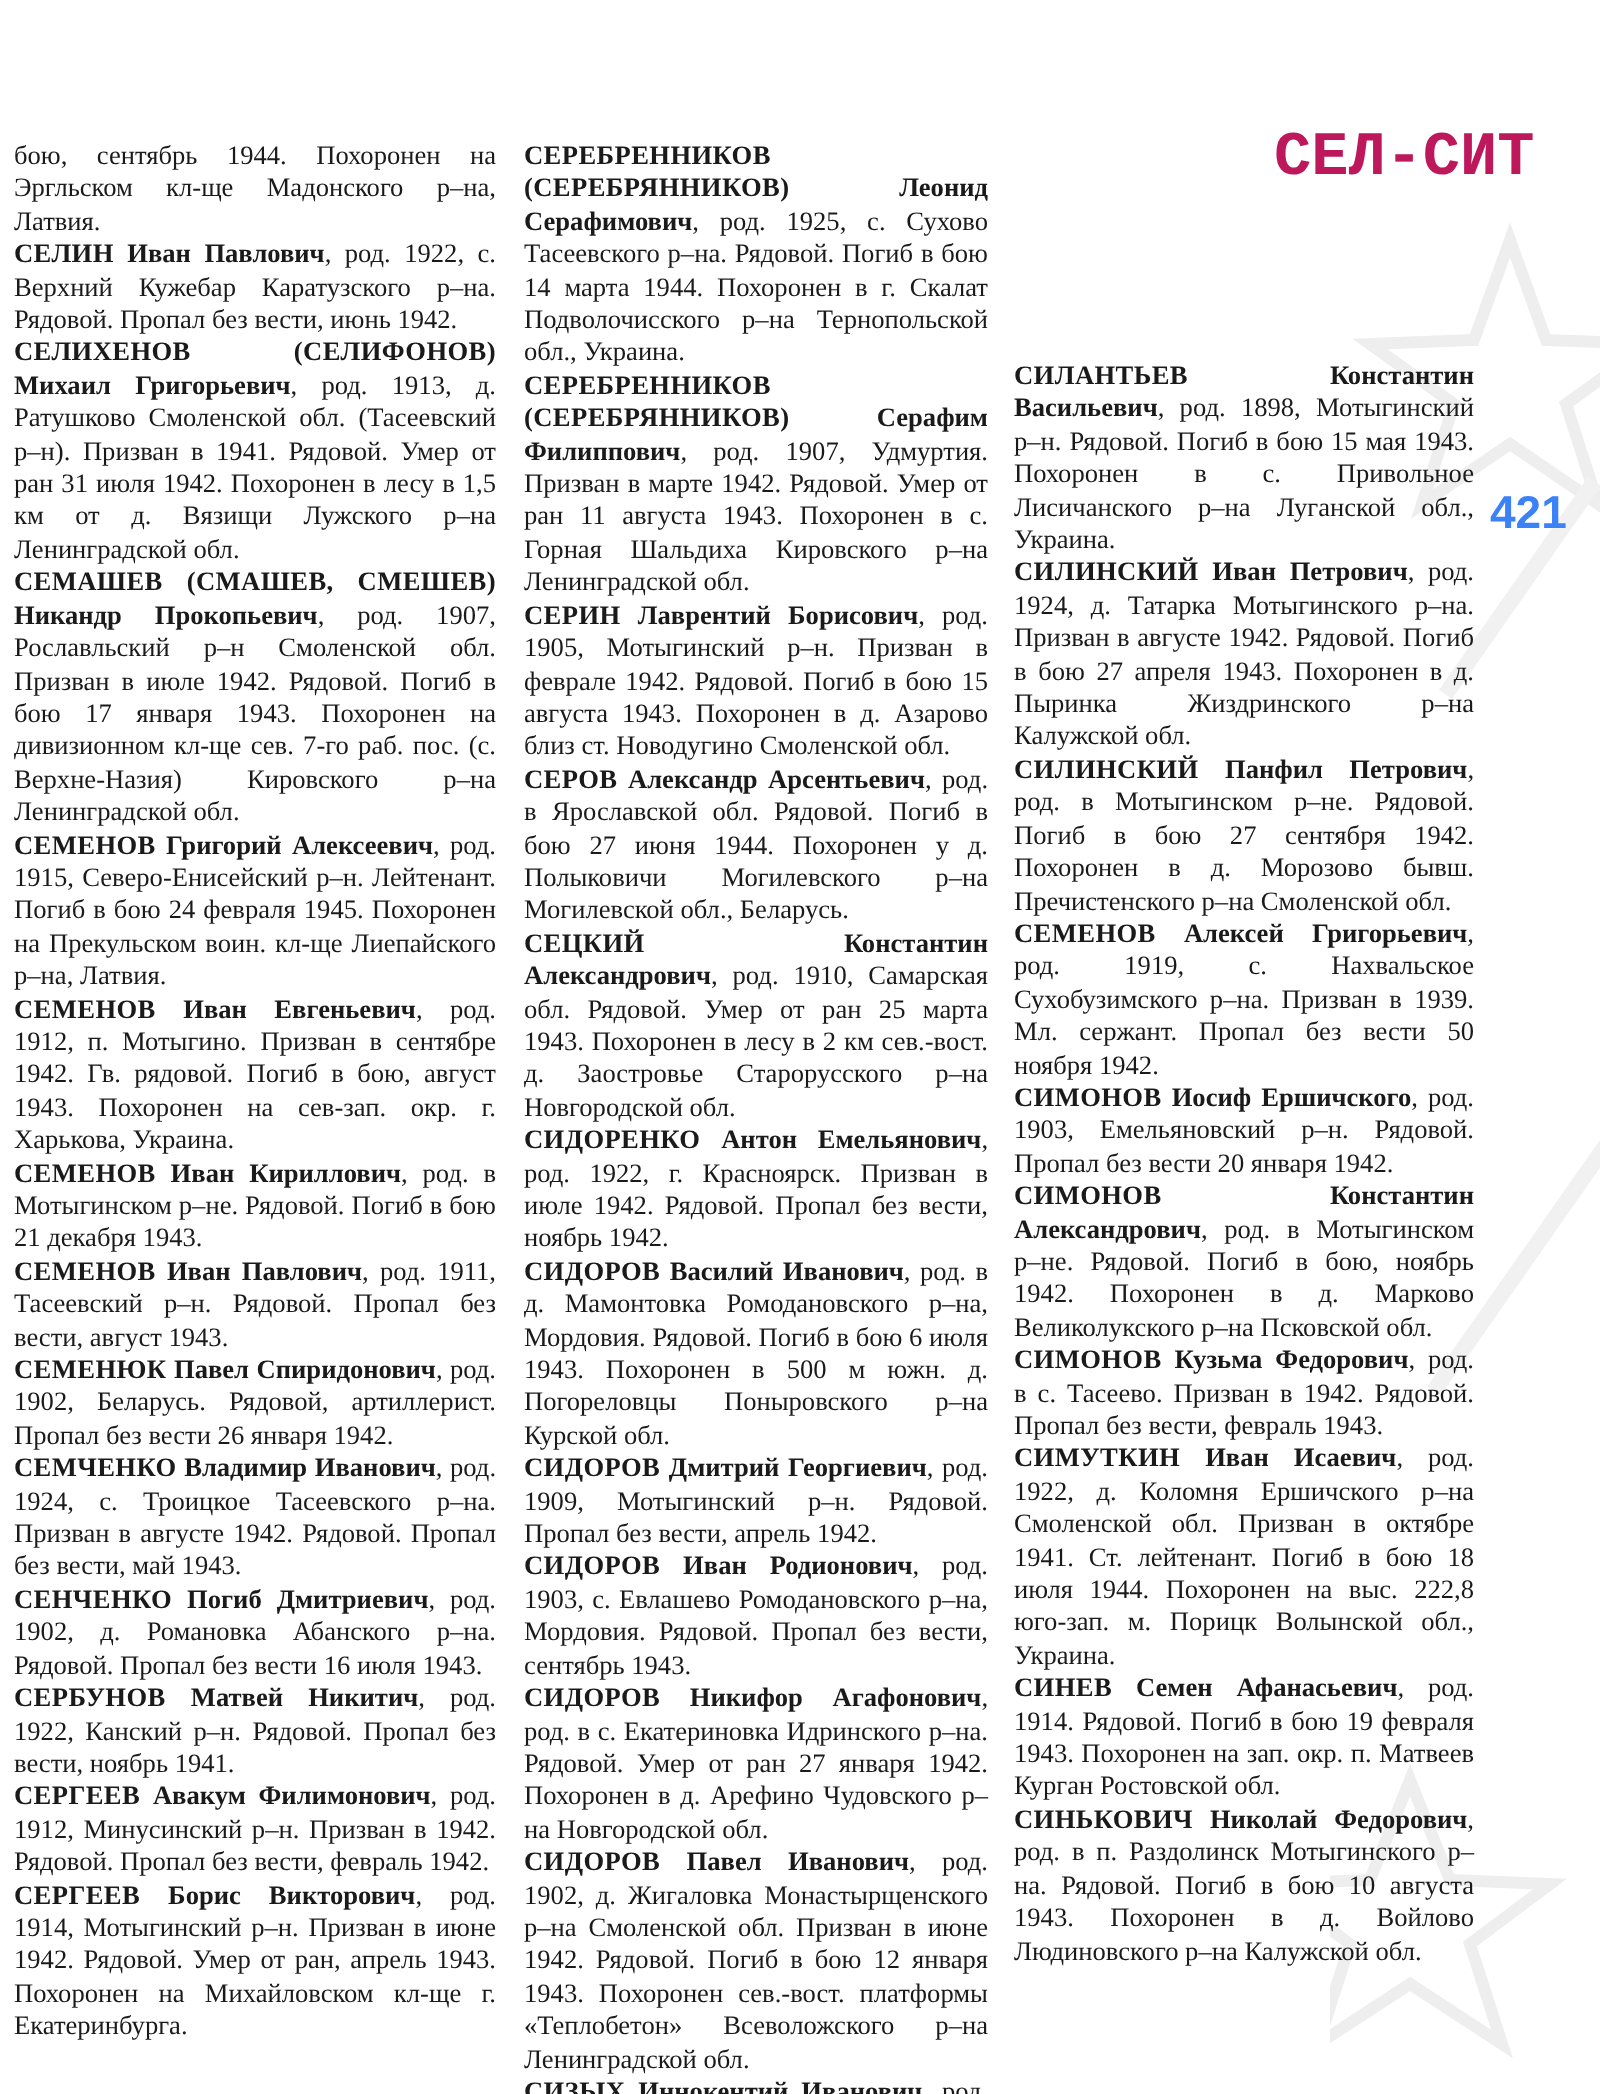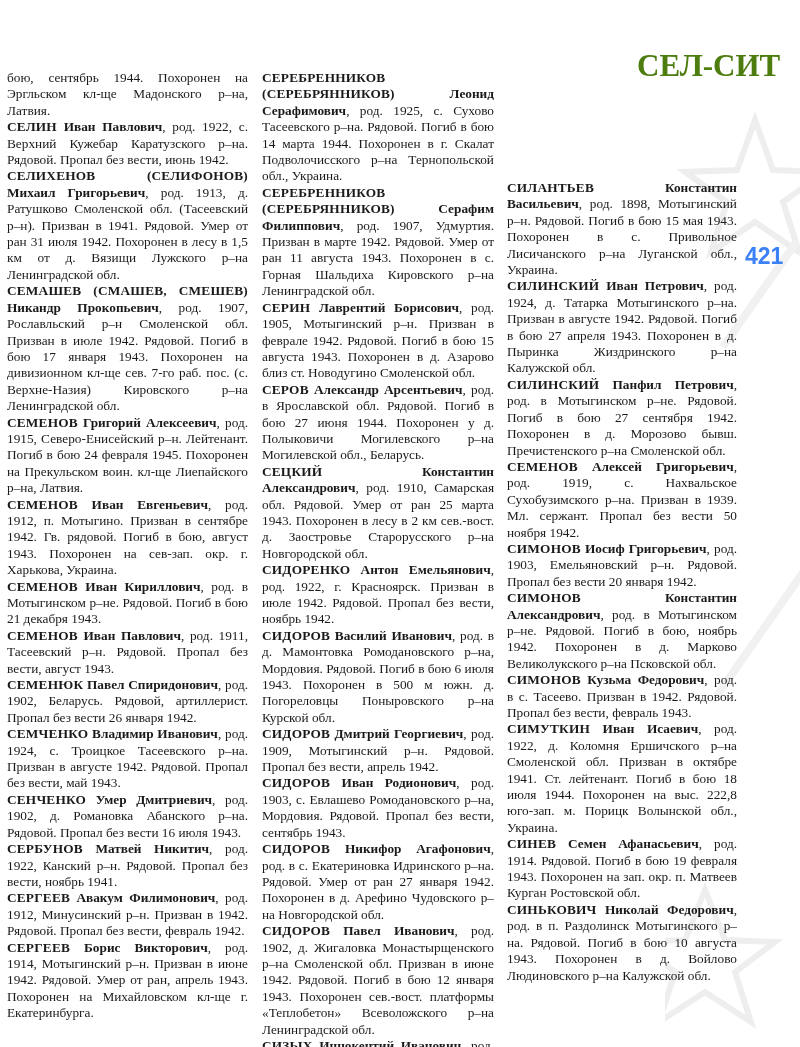--- a/index.html
+++ b/index.html
@@ -1,20 +1,20 @@
 <!DOCTYPE html>
 <html><head>
 <meta charset="utf-8">
 <style>
   html, body { margin: 0; padding: 0; background: #ffffff; }
   body { width: 800px; height: 1047px; position: relative; overflow: hidden;
          font-family: "Liberation Serif", "DejaVu Serif", serif; color: #1a1a1a; }
   .page { position: absolute; left: 0; top: 0; width: 800px; height: 1047px; }
-  .header-title { position: absolute; left: 637px; top: 48px; font-family: Liberation Serif, serif;
-                  font-weight: bold; font-size: 31px; letter-spacing: 0px; color: #4d7c0f; }
+  .header-title { position: absolute; left: 637px; top: 62px; font-family: Liberation Mono, monospace;
+                  font-weight: bold; font-size: 31px; letter-spacing: 0px; color: #be185d; }
   .page-number { position: absolute; left: 745px; top: 243px; font-family: "Liberation Sans", "DejaVu Sans", sans-serif;
                  font-weight: bold; font-size: 23px; color: #3b82f6; }
   .col { position: absolute; font-size: 13.3px; line-height: 16.4px; text-align: justify; }
   .col1 { left: 7px; top: 70px; width: 241px; }
   .col2 { left: 262px; top: 70px; width: 232px; }
   .col3 { left: 507px; top: 180px; width: 230px; }
   .entry { margin: 0; text-indent: 0; hyphens: manual; }
   .entry .name { font-weight: bold; }
   .entry .surname { font-weight: bold; letter-spacing: 0.2px; }
   .watermark { position: absolute; left: 665px; top: 110px; width: 160px; height: 960px; pointer-events: none; }
@@ -45,21 +45,21 @@
       <p class="entry"><span>бою, сентябрь 1944. Похоронен на Эргльском кл-ще Мадонского р–на, Латвия.</span></p>
       <p class="entry"><span class="surname">СЕЛИН</span> <span class="name">Иван Павлович</span><span>, род. 1922, с. Верхний Кужебар Каратузского р–на. Рядовой. Пропал без вести, июнь 1942.</span></p>
       <p class="entry"><span class="surname">СЕЛИХЕНОВ (СЕЛИФОНОВ)</span> <span class="name">Михаил Григорьевич</span><span>, род. 1913, д. Ратушково Смоленской обл. (Тасеевский р–н). Призван в 1941. Рядовой. Умер от ран 31 июля 1942. Похоронен в лесу в 1,5 км от д. Вязищи Лужского р–на Ленинградской обл.</span></p>
       <p class="entry"><span class="surname">СЕМАШЕВ (СМАШЕВ, СМЕШЕВ)</span> <span class="name">Никандр Прокопьевич</span><span>, род. 1907, Рославльский р–н Смоленской обл. Призван в июле 1942. Рядовой. Погиб в бою 17 января 1943. Похоронен на дивизионном кл-ще сев. 7-го раб. пос. (с. Верхне-Назия) Кировского р–на Ленинградской обл.</span></p>
       <p class="entry"><span class="surname">СЕМЕНОВ</span> <span class="name">Григорий Алексеевич</span><span>, род. 1915, Северо-Енисейский р–н. Лейтенант. Погиб в бою 24 февраля 1945. Похоронен на Прекульском воин. кл-ще Лиепайского р–на, Латвия.</span></p>
       <p class="entry"><span class="surname">СЕМЕНОВ</span> <span class="name">Иван Евгеньевич</span><span>, род. 1912, п. Мотыгино. Призван в сентябре 1942. Гв. рядовой. Погиб в бою, август 1943. Похоронен на сев-зап. окр. г. Харькова, Украина.</span></p>
       <p class="entry"><span class="surname">СЕМЕНОВ</span> <span class="name">Иван Кириллович</span><span>, род. в Мотыгинском р–не. Рядовой. Погиб в бою 21 декабря 1943.</span></p>
       <p class="entry"><span class="surname">СЕМЕНОВ</span> <span class="name">Иван Павлович</span><span>, род. 1911, Тасеевский р–н. Рядовой. Пропал без вести, август 1943.</span></p>
       <p class="entry"><span class="surname">СЕМЕНЮК</span> <span class="name">Павел Спиридонович</span><span>, род. 1902, Беларусь. Рядовой, артиллерист. Пропал без вести 26 января 1942.</span></p>
       <p class="entry"><span class="surname">СЕМЧЕНКО</span> <span class="name">Владимир Иванович</span><span>, род. 1924, с. Троицкое Тасеевского р–на. Призван в августе 1942. Рядовой. Пропал без вести, май 1943.</span></p>
-      <p class="entry"><span class="surname">СЕНЧЕНКО</span> <span class="name">Умер Дмитриевич</span><span>, род. 1902, д. Романовка Абанского р–на. Рядовой. Пропал без вести 16 июля 1943.</span></p>
+      <p class="entry"><span class="surname">СЕНЧЕНКО</span> <span class="name">Погиб Дмитриевич</span><span>, род. 1902, д. Романовка Абанского р–на. Рядовой. Пропал без вести 16 июля 1943.</span></p>
       <p class="entry"><span class="surname">СЕРБУНОВ</span> <span class="name">Матвей Никитич</span><span>, род. 1922, Канский р–н. Рядовой. Пропал без вести, ноябрь 1941.</span></p>
       <p class="entry"><span class="surname">СЕРГЕЕВ</span> <span class="name">Авакум Филимонович</span><span>, род. 1912, Минусинский р–н. Призван в 1942. Рядовой. Пропал без вести, февраль 1942.</span></p>
       <p class="entry"><span class="surname">СЕРГЕЕВ</span> <span class="name">Борис Викторович</span><span>, род. 1914, Мотыгинский р–н. Призван в июне 1942. Рядовой. Умер от ран, апрель 1943. Похоронен на Михайловском кл-ще г. Екатеринбурга.</span></p>
     </div>
   <div class="col col2">
       <p class="entry"><span class="surname">СЕРЕБРЕННИКОВ (СЕРЕБРЯННИКОВ)</span> <span class="name">Леонид Серафимович</span><span>, род. 1925, с. Сухово Тасеевского р–на. Рядовой. Погиб в бою 14 марта 1944. Похоронен в г. Скалат Подволочисского р–на Тернопольской обл., Украина.</span></p>
       <p class="entry"><span class="surname">СЕРЕБРЕННИКОВ (СЕРЕБРЯННИКОВ)</span> <span class="name">Серафим Филиппович</span><span>, род. 1907, Удмуртия. Призван в марте 1942. Рядовой. Умер от ран 11 августа 1943. Похоронен в с. Горная Шальдиха Кировского р–на Ленинградской обл.</span></p>
       <p class="entry"><span class="surname">СЕРИН</span> <span class="name">Лаврентий Борисович</span><span>, род. 1905, Мотыгинский р–н. Призван в феврале 1942. Рядовой. Погиб в бою 15 августа 1943. Похоронен в д. Азарово близ ст. Новодугино Смоленской обл.</span></p>
       <p class="entry"><span class="surname">СЕРОВ</span> <span class="name">Александр Арсентьевич</span><span>, род. в Ярославской обл. Рядовой. Погиб в бою 27 июня 1944. Похоронен у д. Полыковичи Могилевского р–на Могилевской обл., Беларусь.</span></p>
       <p class="entry"><span class="surname">СЕЦКИЙ</span> <span class="name">Константин Александрович</span><span>, род. 1910, Самарская обл. Рядовой. Умер от ран 25 марта 1943. Похоронен в лесу в 2 км сев.-вост. д. Заостровье Старорусского р–на Новгородской обл.</span></p>
@@ -69,21 +69,21 @@
       <p class="entry"><span class="surname">СИДОРОВ</span> <span class="name">Иван Родионович</span><span>, род. 1903, с. Евлашево Ромодановского р–на, Мордовия. Рядовой. Пропал без вести, сентябрь 1943.</span></p>
       <p class="entry"><span class="surname">СИДОРОВ</span> <span class="name">Никифор Агафонович</span><span>, род. в с. Екатериновка Идринского р–на. Рядовой. Умер от ран 27 января 1942. Похоронен в д. Арефино Чудовского р–на Новгородской обл.</span></p>
       <p class="entry"><span class="surname">СИДОРОВ</span> <span class="name">Павел Иванович</span><span>, род. 1902, д. Жигаловка Монастырщенского р–на Смоленской обл. Призван в июне 1942. Рядовой. Погиб в бою 12 января 1943. Похоронен сев.-вост. платформы «Теплобетон» Всеволожского р–на Ленинградской обл.</span></p>
       <p class="entry"><span class="surname">СИЗЫХ</span> <span class="name">Иннокентий Иванович</span><span>, род. в Мотыгинском р–не. Рядовой. Пропал без вести, май 1943.</span></p>
     </div>
   <div class="col col3">
       <p class="entry"><span class="surname">СИЛАНТЬЕВ</span> <span class="name">Константин Васильевич</span><span>, род. 1898, Мотыгинский р–н. Рядовой. Погиб в бою 15 мая 1943. Похоронен в с. Привольное Лисичанского р–на Луганской обл., Украина.</span></p>
       <p class="entry"><span class="surname">СИЛИНСКИЙ</span> <span class="name">Иван Петрович</span><span>, род. 1924, д. Татарка Мотыгинского р–на. Призван в августе 1942. Рядовой. Погиб в бою 27 апреля 1943. Похоронен в д. Пыринка Жиздринского р–на Калужской обл.</span></p>
       <p class="entry"><span class="surname">СИЛИНСКИЙ</span> <span class="name">Панфил Петрович</span><span>, род. в Мотыгинском р–не. Рядовой. Погиб в бою 27 сентября 1942. Похоронен в д. Морозово бывш. Пречистенского р–на Смоленской обл.</span></p>
       <p class="entry"><span class="surname">СЕМЕНОВ</span> <span class="name">Алексей Григорьевич</span><span>, род. 1919, с. Нахвальское Сухобузимского р–на. Призван в 1939. Мл. сержант. Пропал без вести 50 ноября 1942.</span></p>
-      <p class="entry"><span class="surname">СИМОНОВ</span> <span class="name">Иосиф Григорьевич</span><span>, род. 1903, Емельяновский р–н. Рядовой. Пропал без вести 20 января 1942.</span></p>
+      <p class="entry"><span class="surname">СИМОНОВ</span> <span class="name">Иосиф Ершичского</span><span>, род. 1903, Емельяновский р–н. Рядовой. Пропал без вести 20 января 1942.</span></p>
       <p class="entry"><span class="surname">СИМОНОВ</span> <span class="name">Константин Александрович</span><span>, род. в Мотыгинском р–не. Рядовой. Погиб в бою, ноябрь 1942. Похоронен в д. Марково Великолукского р–на Псковской обл.</span></p>
       <p class="entry"><span class="surname">СИМОНОВ</span> <span class="name">Кузьма Федорович</span><span>, род. в с. Тасеево. Призван в 1942. Рядовой. Пропал без вести, февраль 1943.</span></p>
       <p class="entry"><span class="surname">СИМУТКИН</span> <span class="name">Иван Исаевич</span><span>, род. 1922, д. Коломня Ершичского р–на Смоленской обл. Призван в октябре 1941. Ст. лейтенант. Погиб в бою 18 июля 1944. Похоронен на выс. 222,8 юго-зап. м. Порицк Волынской обл., Украина.</span></p>
       <p class="entry"><span class="surname">СИНЕВ</span> <span class="name">Семен Афанасьевич</span><span>, род. 1914. Рядовой. Погиб в бою 19 февраля 1943. Похоронен на зап. окр. п. Матвеев Курган Ростовской обл.</span></p>
       <p class="entry"><span class="surname">СИНЬКОВИЧ</span> <span class="name">Николай Федорович</span><span>, род. в п. Раздолинск Мотыгинского р–на. Рядовой. Погиб в бою 10 августа 1943. Похоронен в д. Войлово Людиновского р–на Калужской обл.</span></p>
     </div>
 
 </div>
 
 </body></html>

